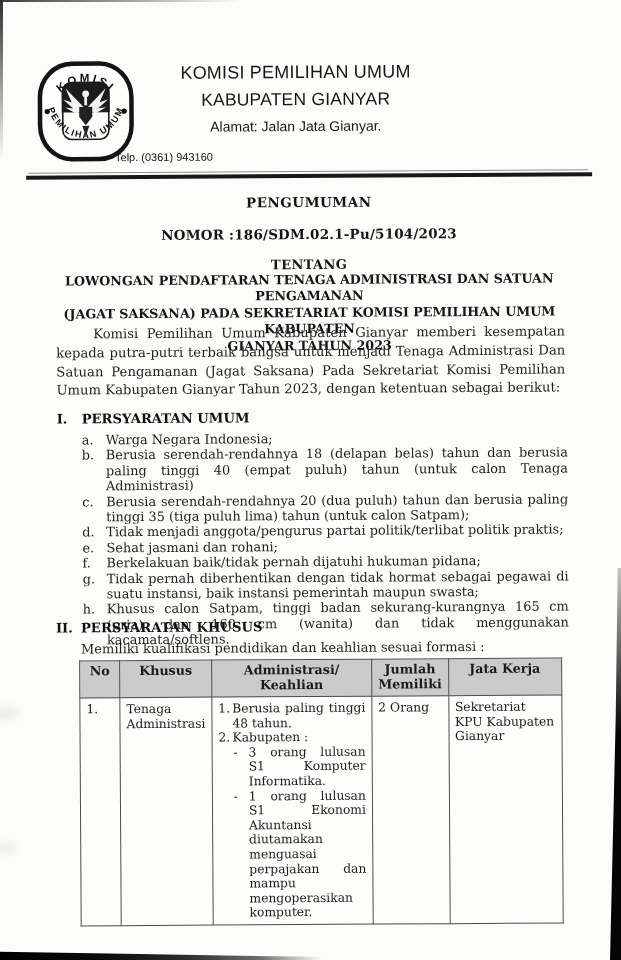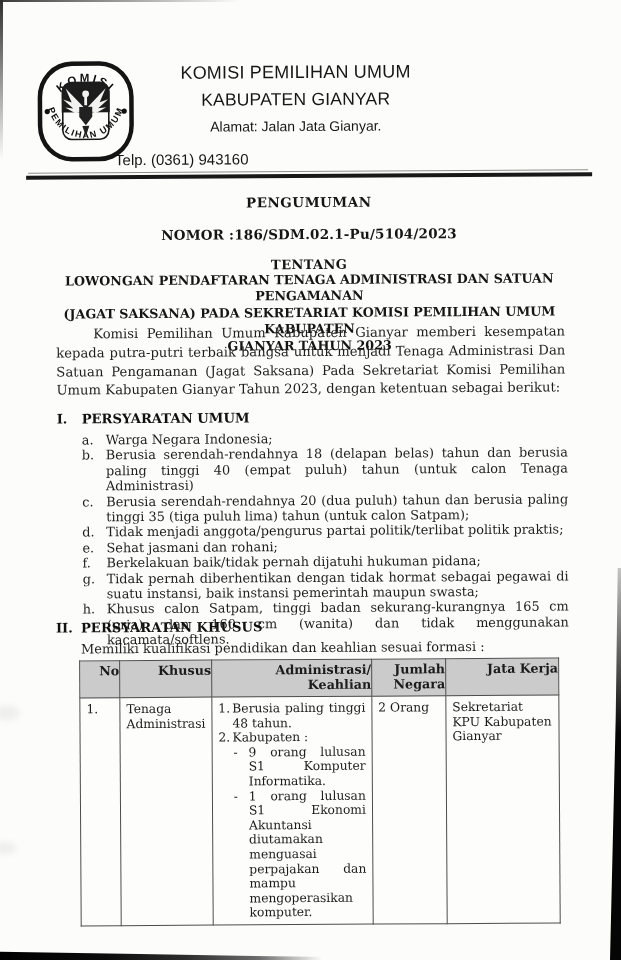--- a/index.html
+++ b/index.html
@@ -11,21 +11,21 @@
   .doc{position:absolute;inset:0;transform:rotate(-0.35deg);}
 
   
   .logo{position:absolute;left:37px;top:56px;width:102px;height:108px;}
   .org{position:absolute;left:148px;top:62px;width:300px;text-align:center;
        font-family:"Liberation Sans",sans-serif;color:#161616;}
   .org-line1{font-size:18px;letter-spacing:.2px;}
   .org-line2{font-size:17.5px;margin-top:6px;letter-spacing:.2px;}
   .org-address{font-size:14px;margin-top:8px;}
   .phone{position:absolute;left:117px;top:150px;font-family:"Liberation Sans",sans-serif;
-         font-size:15px;color:#161616;}
+         font-size:11px;color:#161616;}
   .rule{position:absolute;left:28px;top:174px;width:566px;height:4px;background:#181818;}
   .rule::before{content:"";position:absolute;left:2px;top:-3px;width:99%;height:1px;background:#8f8f8f;}
 
   
   .h-center{position:absolute;left:0;width:621px;text-align:center;font-weight:bold;color:#151515;}
   .h-pengumuman{top:194px;font-size:13.5px;letter-spacing:.5px;}
   .h-nomor{top:226px;font-size:13.5px;letter-spacing:.2px;}
   .h-tentang{top:257px;font-size:13px;letter-spacing:.4px;}
   .subject{position:absolute;left:38px;top:272px;width:545px;text-align:center;
            font-weight:bold;font-size:12.7px;line-height:16.4px;color:#151515;}
@@ -45,21 +45,21 @@
 
   
   .sec2{left:55px;top:619px;}
   .sec2-intro{position:absolute;left:80px;top:640px;font-size:13px;}
 
   
   table.formasi{position:absolute;left:78px;top:659px;border-collapse:collapse;
                 font-size:12.3px;line-height:14.6px;color:#1b1b1b;}
   table.formasi th,table.formasi td{border:1px solid #4d4d4d;vertical-align:top;}
   table.formasi th{background:#cbcbcb;font-weight:bold;font-size:12.7px;
-                   padding:3px 0 4px;text-align:right;line-height:14.5px;}
+                   padding:3px 6px 4px;text-align:center;line-height:14.5px;}
   table.formasi td{padding:4px 6px;background:#fdfdfc;}
   .c-no{width:40px;}.c-jab{width:90px;}.c-kua{width:160px;}.c-jum{width:74px;}.c-unit{width:113px;}
   td.no-cell{padding-left:9px;}
   td.kua-cell{padding:4px 5px 4px 6px;}
   .kq-item{display:flex;}
   .kq-item .n{flex:0 0 14px;}
   .kq-item .t{flex:1;text-align:justify;}
   .kq-sub{display:flex;margin-left:12px;}
   .kq-sub .d{flex:0 0 15px;padding-left:3px;}
   .kq-sub .t{flex:1;text-align:justify;}
@@ -186,40 +186,40 @@
           <col class="c-jab">
           <col class="c-kua">
           <col class="c-jum">
           <col class="c-unit">
       </colgroup>
       <thead>
         <tr>
           <th>No</th>
           <th>Khusus</th>
           <th>Administrasi/ Keahlian</th>
-          <th>Jumlah Negara</th>
+          <th>Jumlah Memiliki</th>
           <th>Jata Kerja</th>
         </tr>
       </thead>
       <tbody>
         <tr>
           <td class="no-cell">1.</td>
           <td>Tenaga Administrasi</td>
           <td class="kua-cell">
             <div class="kq-item">
               <span class="n">1.</span>
               <span class="t">Berusia paling tinggi 48 tahun.</span>
             </div>
             <div class="kq-item">
               <span class="n">2.</span>
               <span class="t">Kabupaten :</span>
             </div>
             <div class="kq-sub">
               <span class="d">-</span>
-              <span class="t">9 orang lulusan S1 Komputer Informatika.</span>
+              <span class="t">3 orang lulusan S1 Komputer Informatika.</span>
             </div>
             <div class="kq-sub">
               <span class="d">-</span>
               <span class="t">1 orang lulusan S1 Ekonomi Akuntansi diutamakan menguasai perpajakan dan mampu mengoperasikan komputer.</span>
             </div>
           </td>
           <td>2 Orang</td>
           <td>Sekretariat KPU Kabupaten Gianyar</td>
         </tr>
       </tbody>

